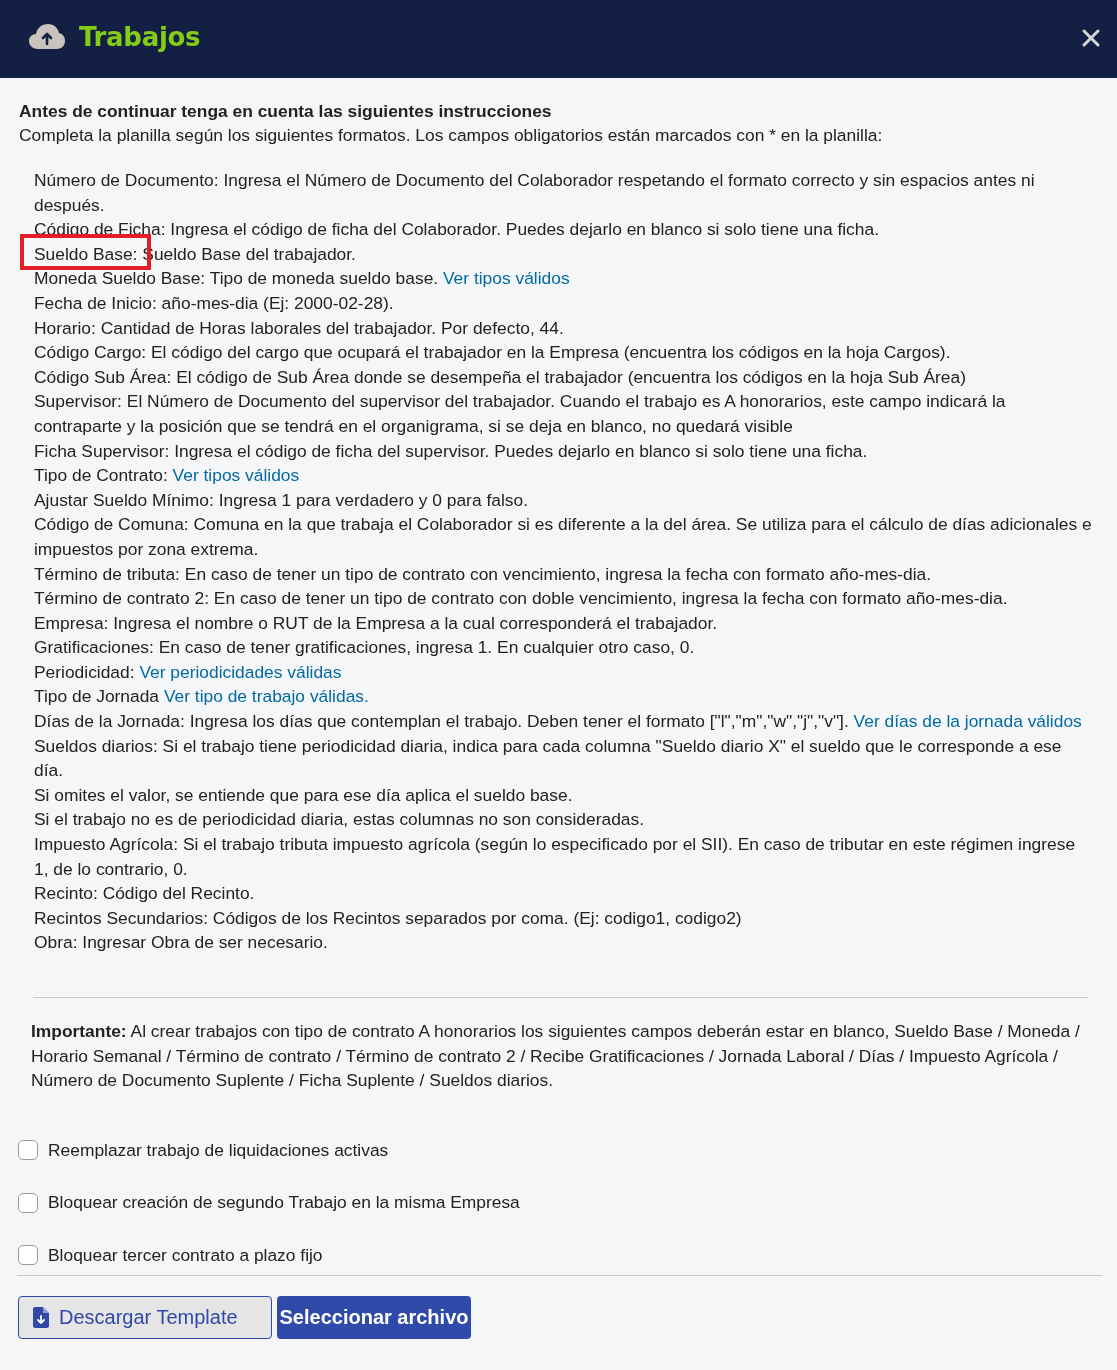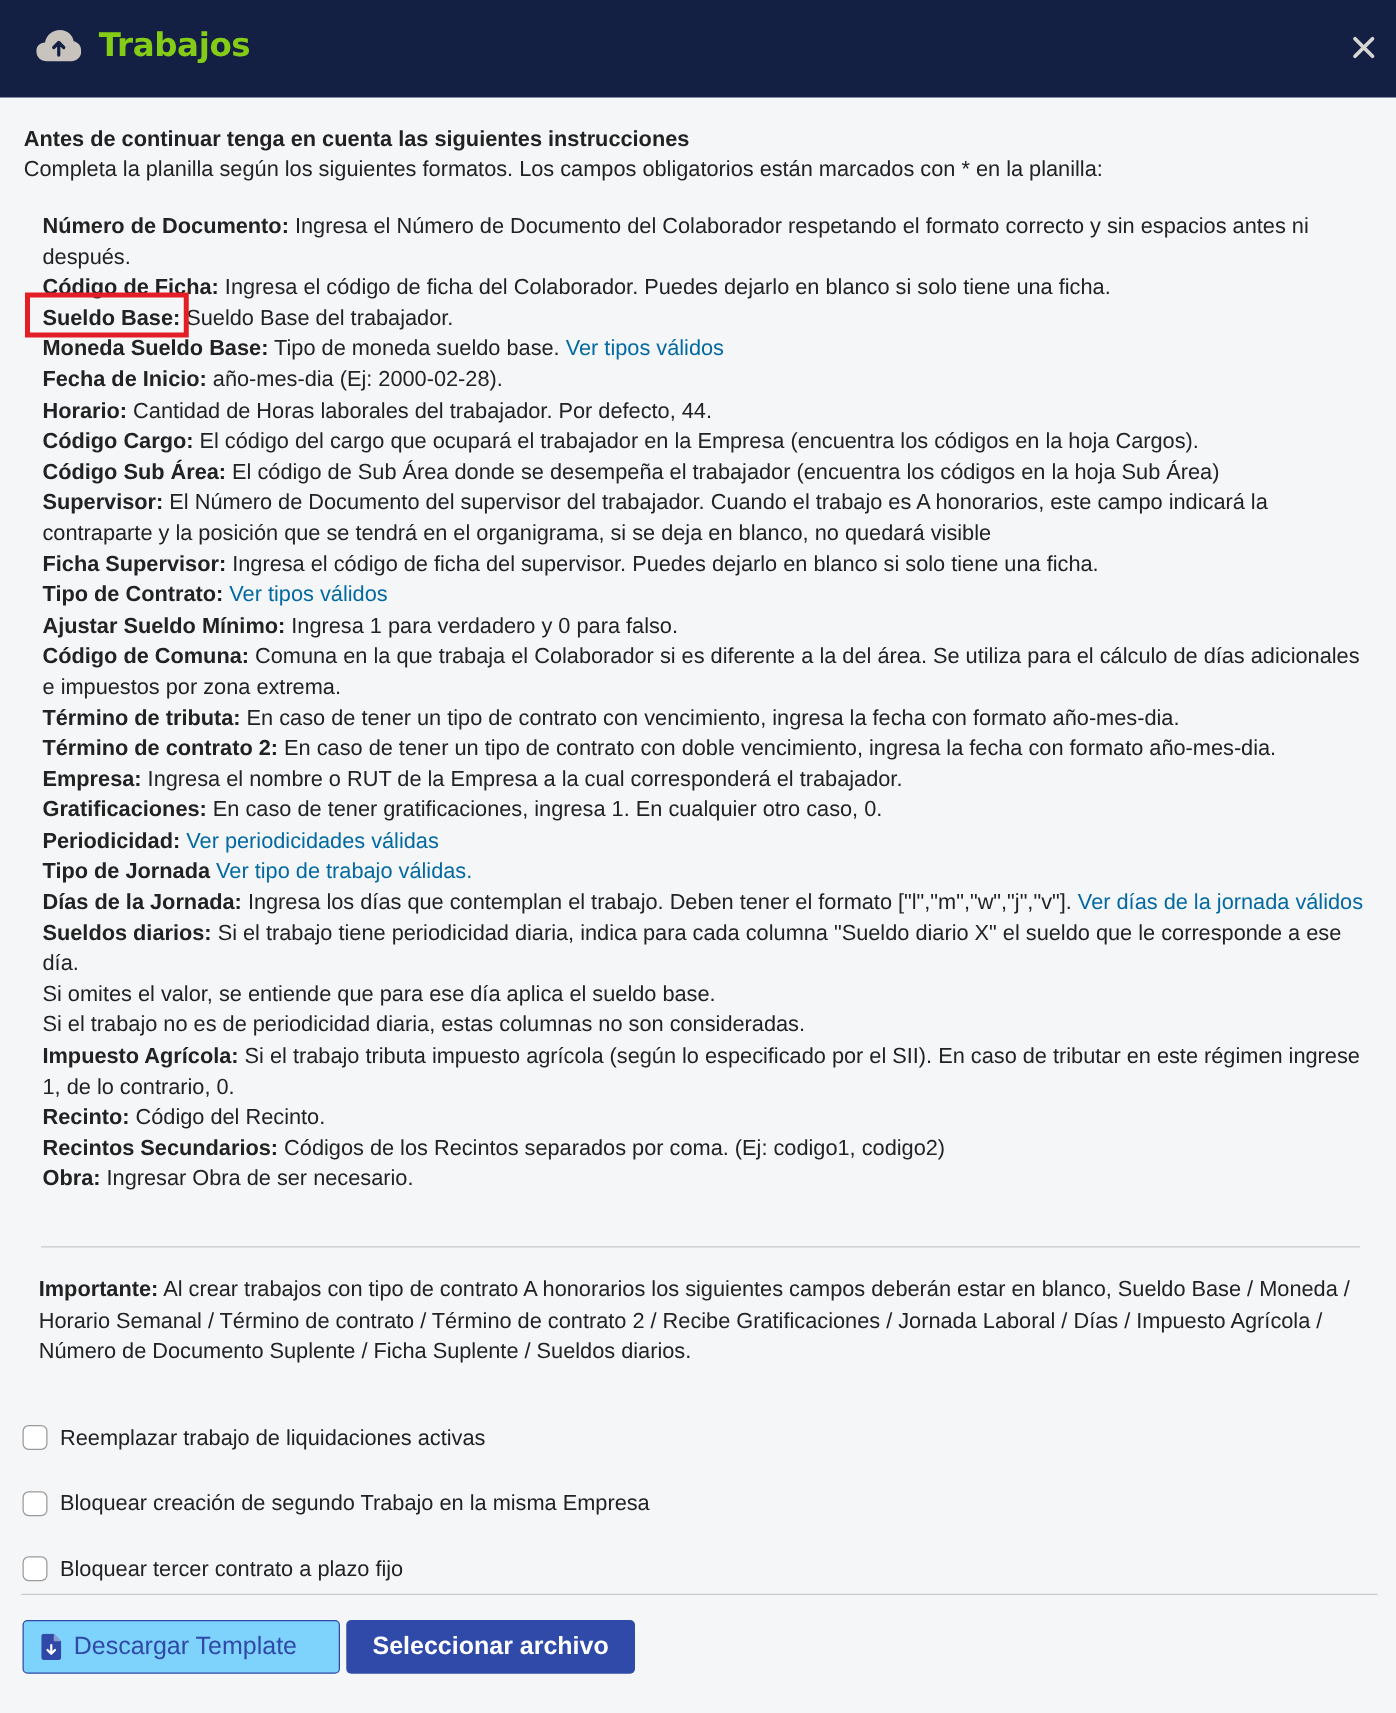--- a/index.html
+++ b/index.html
@@ -33,21 +33,21 @@
     .intro-title {
       position: absolute; left: 19px; top: 21px; font-weight: bold; white-space: nowrap;
     }
     .intro-sub {
       position: absolute; left: 19px; top: 45px; white-space: nowrap;
     }
     .fields {
       position: absolute; left: 34px; top: 90px; width: 1060px;
     }
     .field { display: block; }
-    .field b { font-weight: bold; }
+    .field b { font-weight: normal; }
     .link { color: #0369a1; cursor: pointer; }
     .highlight {
       position: absolute; left: 20px; top: 156px; width: 131px; height: 36px;
       border: 4px solid #e41e26;
     }
     .divider {
       position: absolute; left: 33px; top: 919px; width: 1055px; height: 1px; background: #c9c9c9;
     }
     .important {
       position: absolute; left: 31px; top: 941px; width: 1060px;
@@ -59,27 +59,27 @@
     .checkbox {
       width: 20px; height: 20px; border: 1.5px solid #9a9a9a; border-radius: 5px;
       background: #fff; margin-right: 10px; cursor: pointer; flex-shrink: 0;
     }
     .check-label { font-size: 17.4px; white-space: nowrap; cursor: pointer; }
     .divider2 {
       position: absolute; left: 17px; top: 1197px; width: 1085px; height: 1px; background: #c9c9c9;
     }
     .btn-download {
       position: absolute; left: 18px; top: 1218px; width: 254px; height: 43px;
-      border: 1px solid #3049a8; border-radius: 4px; background: #7dd3fc;
+      border: 1px solid #3049a8; border-radius: 4px; background: #e5e5e5;
       display: flex; align-items: center; padding-left: 14px;
       color: #3049a8; font-size: 20px; cursor: pointer;
     }
     .btn-download svg { margin-right: 10px; }
     .btn-select {
-      position: absolute; left: 277px; top: 1218px; width: 231px; height: 43px;
+      position: absolute; left: 277px; top: 1218px; width: 194px; height: 43px;
       border-radius: 4px; background: #2f4aa8;
       display: flex; align-items: center; justify-content: center;
       color: #fff; font-size: 20px; font-weight: 600; cursor: pointer;
     }
   </style>
 </head>
 <body>
 
 <div class="header">
   <svg class="cloud" viewBox="0 0 36 26">

